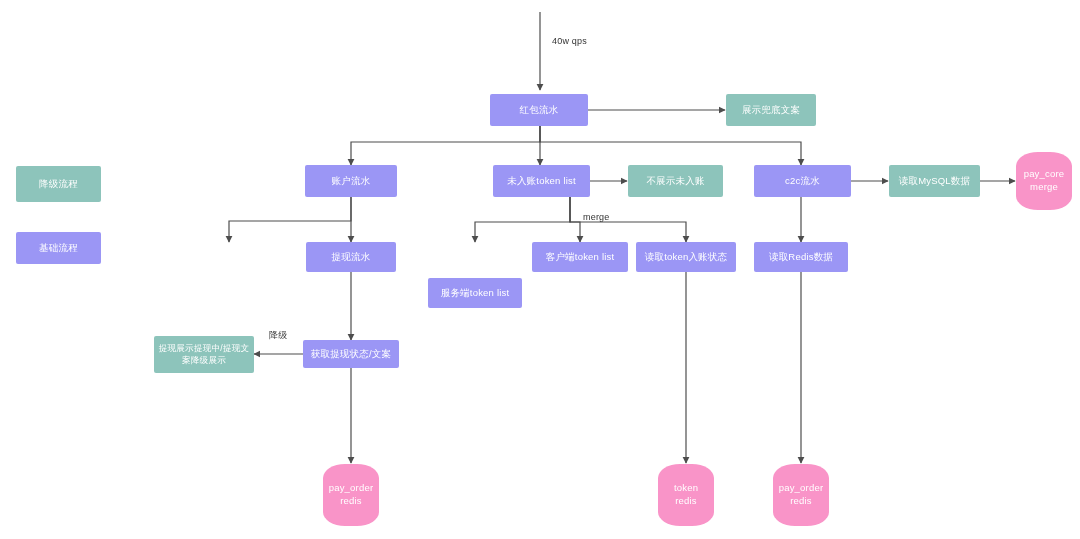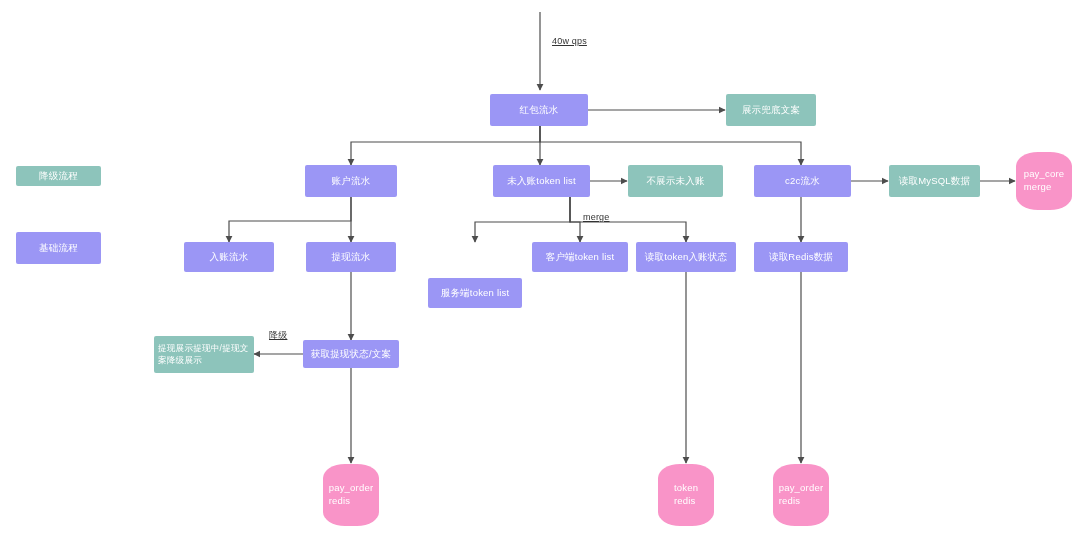--- a/index.html
+++ b/index.html
@@ -23,20 +23,21 @@
     top: 0;
     width: 1080px;
     height: 539px;
   }
   .node {
     position: absolute;
     box-sizing: border-box;
     display: flex;
     align-items: center;
     justify-content: center;
+    text-align: center;
     color: #ffffff;
     font-size: 9.5px;
     line-height: 1.35;
     letter-spacing: 0.2px;
     padding: 2px 4px;
     z-index: 3;
   }
   .node.purple {
     background: #9b96f5;
     border-radius: 2px;
@@ -49,21 +50,20 @@
     background: #f994c8;
     border-radius: 22px / 14px;
   }
   .edge-label {
     position: absolute;
     color: #333333;
     font-size: 9px;
     letter-spacing: 0.2px;
     white-space: nowrap;
     z-index: 4;
-    text-decoration: underline;
   }
 </style>
 </head>
 <body>
 
 <div id="canvas">
 
   <svg id="edges" viewBox="0 0 1080 539">
     <defs>
       <marker id="arrow" markerWidth="7" markerHeight="7" refX="5.4" refY="3" orient="auto" markerUnits="strokeWidth">
@@ -100,21 +100,21 @@
       <path d="M303,354 L254,354"></path>
 
       <path d="M351,368 L351,463"></path>
 
       <path d="M686,272 L686,463"></path>
 
       <path d="M801,272 L801,463"></path>
     </g>
   </svg>
 
-  <div class="node teal" style="left:16px; top:166px; width:85px; height:20px;">
+  <div class="node teal" style="left:16px; top:166px; width:85px; height:36px;">
     <span>降级流程</span>
   </div>
   <div class="node purple" style="left:16px; top:232px; width:85px; height:32px;">
     <span>基础流程</span>
   </div>
 
   <div class="node purple" style="left:490px; top:94px; width:98px; height:32px;">
     <span>红包流水</span>
   </div>
   <div class="node teal" style="left:726px; top:94px; width:90px; height:32px;">
@@ -134,23 +134,20 @@
     <span>c2c流水</span>
   </div>
   <div class="node teal" style="left:889px; top:165px; width:91px; height:32px;">
     <span>读取MySQL数据</span>
   </div>
   <div class="node pink" style="left:1016px; top:152px; width:56px; height:58px; white-space:pre-line;">
     <span>pay_core
 merge</span>
   </div>
 
-  <div class="node purple" style="left:184px; top:242px; width:90px; height:30px;">
-    <span>入账流水</span>
-  </div>
   <div class="node purple" style="left:306px; top:242px; width:90px; height:30px;">
     <span>提现流水</span>
   </div>
   <div class="node purple" style="left:428px; top:242px; width:94px; height:30px;margin-top:36px;">
     <span>服务端token list</span>
   </div>
   <div class="node purple" style="left:532px; top:242px; width:96px; height:30px;">
     <span>客户端token list</span>
   </div>
   <div class="node purple" style="left:636px; top:242px; width:100px; height:30px;">

